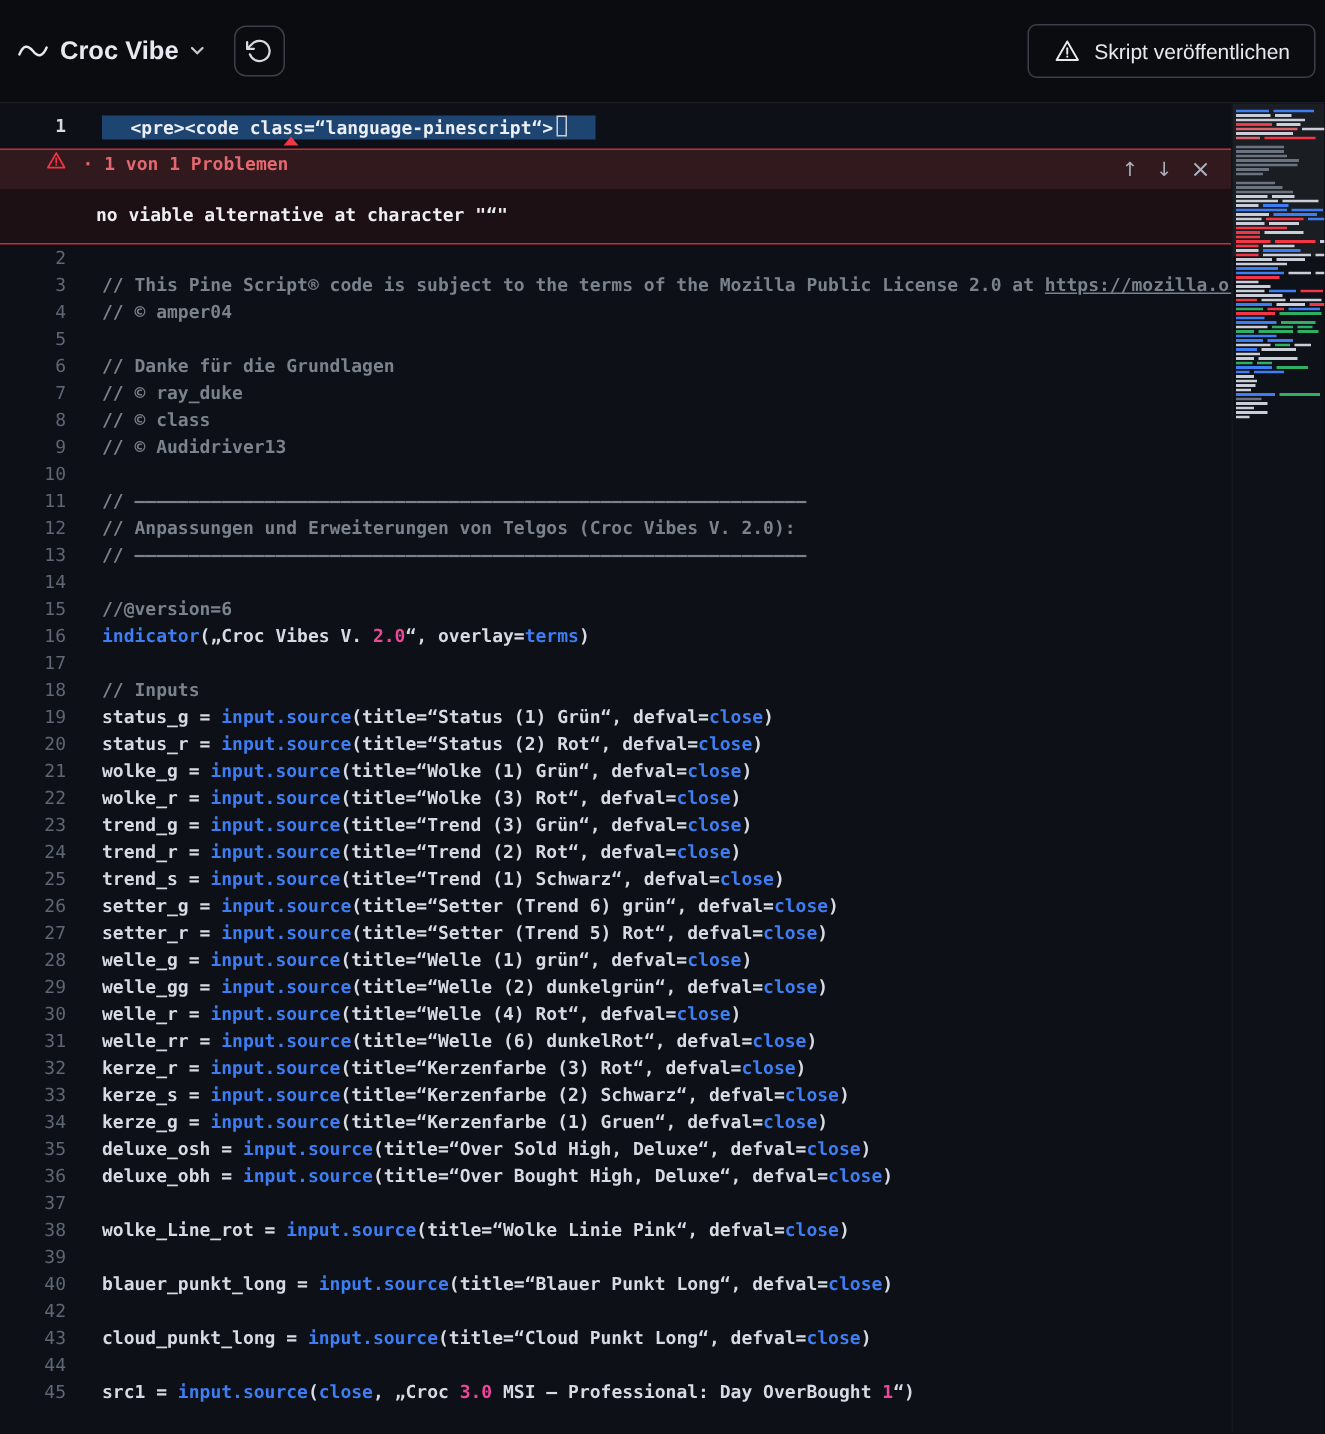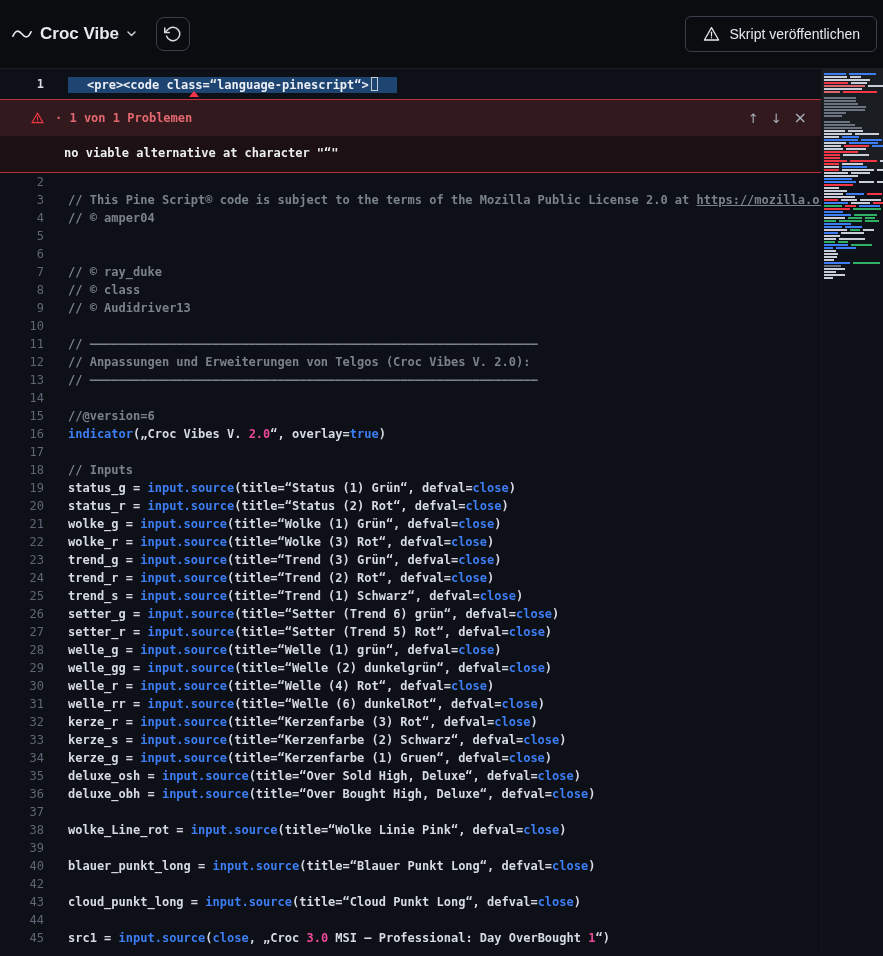--- a/index.html
+++ b/index.html
@@ -36,21 +36,21 @@
   .selection { background:#1e4472; padding:1px 19px; }
   .cursor { display:inline-block; width:7px; height:14px; border:1px solid #c8ccd4;
             margin-left:2px; transform:translateY(2px); }
   .err-mark { position:absolute; left:121px; bottom:-4px; width:0; height:0;
               border-left:5px solid transparent; border-right:5px solid transparent;
               border-bottom:6px solid #f23645; }
 
   
   .error-panel { margin-top:6px; border-top:1px solid #c0303c; border-bottom:1px solid #c0303c;
                  background:#1d1014; }
-  .ep-head { height:36px; background:#31191d; display:flex; align-items:center;
+  .ep-head { height:26px; background:#31191d; display:flex; 
              padding:0 14px 0 30px; gap:10px; }
   .ep-count { color:#e4686f; font-size:12px; font-weight:600;
               font-family:"DejaVu Sans Mono",monospace; }
   .ep-actions { margin-left:auto; display:flex; gap:12px; align-items:center; }
   .ep-btn { background:none; border:none; color:#aab0ba; cursor:pointer;
             font-family:"DejaVu Sans",sans-serif; font-size:13px; line-height:1; }
   .ep-close { font-size:16px; }
   .ep-msg { padding:8px 0 10px 64px; color:#eceef2; font-weight:700;
             font-family:"DejaVu Sans Mono",monospace; font-size:12px; }
 
@@ -135,20 +135,21 @@
           <div class="code-row">
             <span class="gutter">4</span>
             <span class="code"><span class="tk-c">// © amper04</span></span>
           </div>
           <div class="code-row">
             <span class="gutter">5</span>
             <span class="code"></span>
           </div>
           <div class="code-row">
             <span class="gutter">6</span>
+            <span class="code"><span class="tk-c">// Danke für die Grundlagen</span></span>
           </div>
           <div class="code-row">
             <span class="gutter">7</span>
             <span class="code"><span class="tk-c">// © ray_duke</span></span>
           </div>
           <div class="code-row">
             <span class="gutter">8</span>
             <span class="code"><span class="tk-c">// © class</span></span>
           </div>
           <div class="code-row">
@@ -174,21 +175,21 @@
           <div class="code-row">
             <span class="gutter">14</span>
             <span class="code"></span>
           </div>
           <div class="code-row">
             <span class="gutter">15</span>
             <span class="code"><span class="tk-c">//@version=6</span></span>
           </div>
           <div class="code-row">
             <span class="gutter">16</span>
-            <span class="code"><span class="tk-k">indicator</span><span class="tk-p">(„Croc Vibes V. </span><span class="tk-n">2.0</span><span class="tk-p">“, overlay=</span><span class="tk-k">true</span><span class="tk-p">)</span></span>
+            <span class="code"><span class="tk-k">indicator</span><span class="tk-p">(„Croc Vibes V. </span><span class="tk-n">2.0</span><span class="tk-p">“, overlay=</span><span class="tk-k">terms</span><span class="tk-p">)</span></span>
           </div>
           <div class="code-row">
             <span class="gutter">17</span>
             <span class="code"></span>
           </div>
           <div class="code-row">
             <span class="gutter">18</span>
             <span class="code"><span class="tk-c">// Inputs</span></span>
           </div>
           <div class="code-row">

